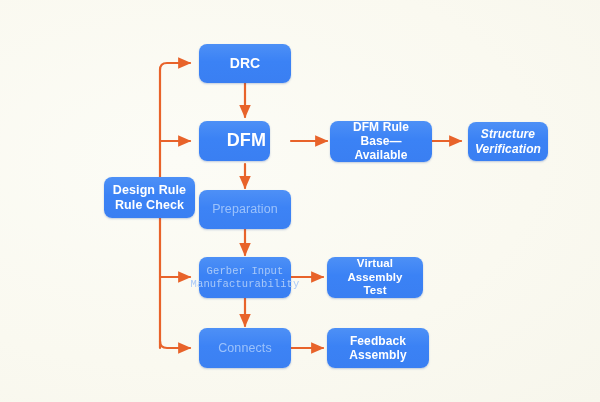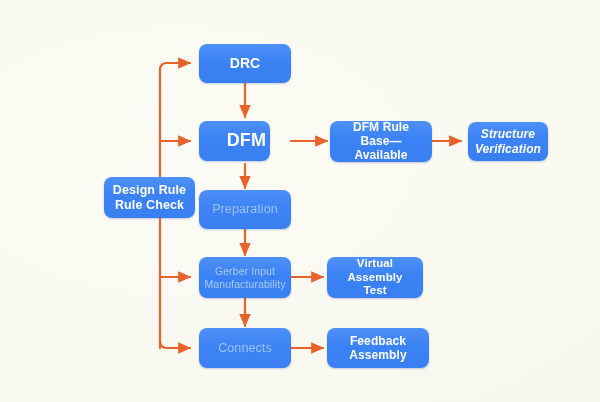--- a/index.html
+++ b/index.html
@@ -103,21 +103,21 @@
   </div>
 
   <div class="node" style="left:199px; top:121px; width:71px; height:40px; font-size:18px;justify-content:flex-end;">
     <span class="lbl">DFM</span>
   </div>
 
   <div class="node faded" style="left:199px; top:190px; width:92px; height:39px; font-size:12.5px;">
     <span class="lbl">Preparation</span>
   </div>
 
-  <div class="node faded2" style="left:199px; top:257px; width:92px; height:41px; font-size:10.5px;">
+  <div class="node faded2" style="left:199px; top:257px; width:92px; height:41px; font-size:10.5px;font-family:Liberation Mono, monospace;">
     <span class="lbl">Gerber Input
 Manufacturability</span>
   </div>
 
   <div class="node faded" style="left:199px; top:328px; width:92px; height:40px; font-size:12.5px;">
     <span class="lbl">Connects</span>
   </div>
 
   <div class="node" style="left:330px; top:121px; width:102px; height:41px; font-size:12px;align-items:flex-end;">
     <span class="lbl">DFM Rule

